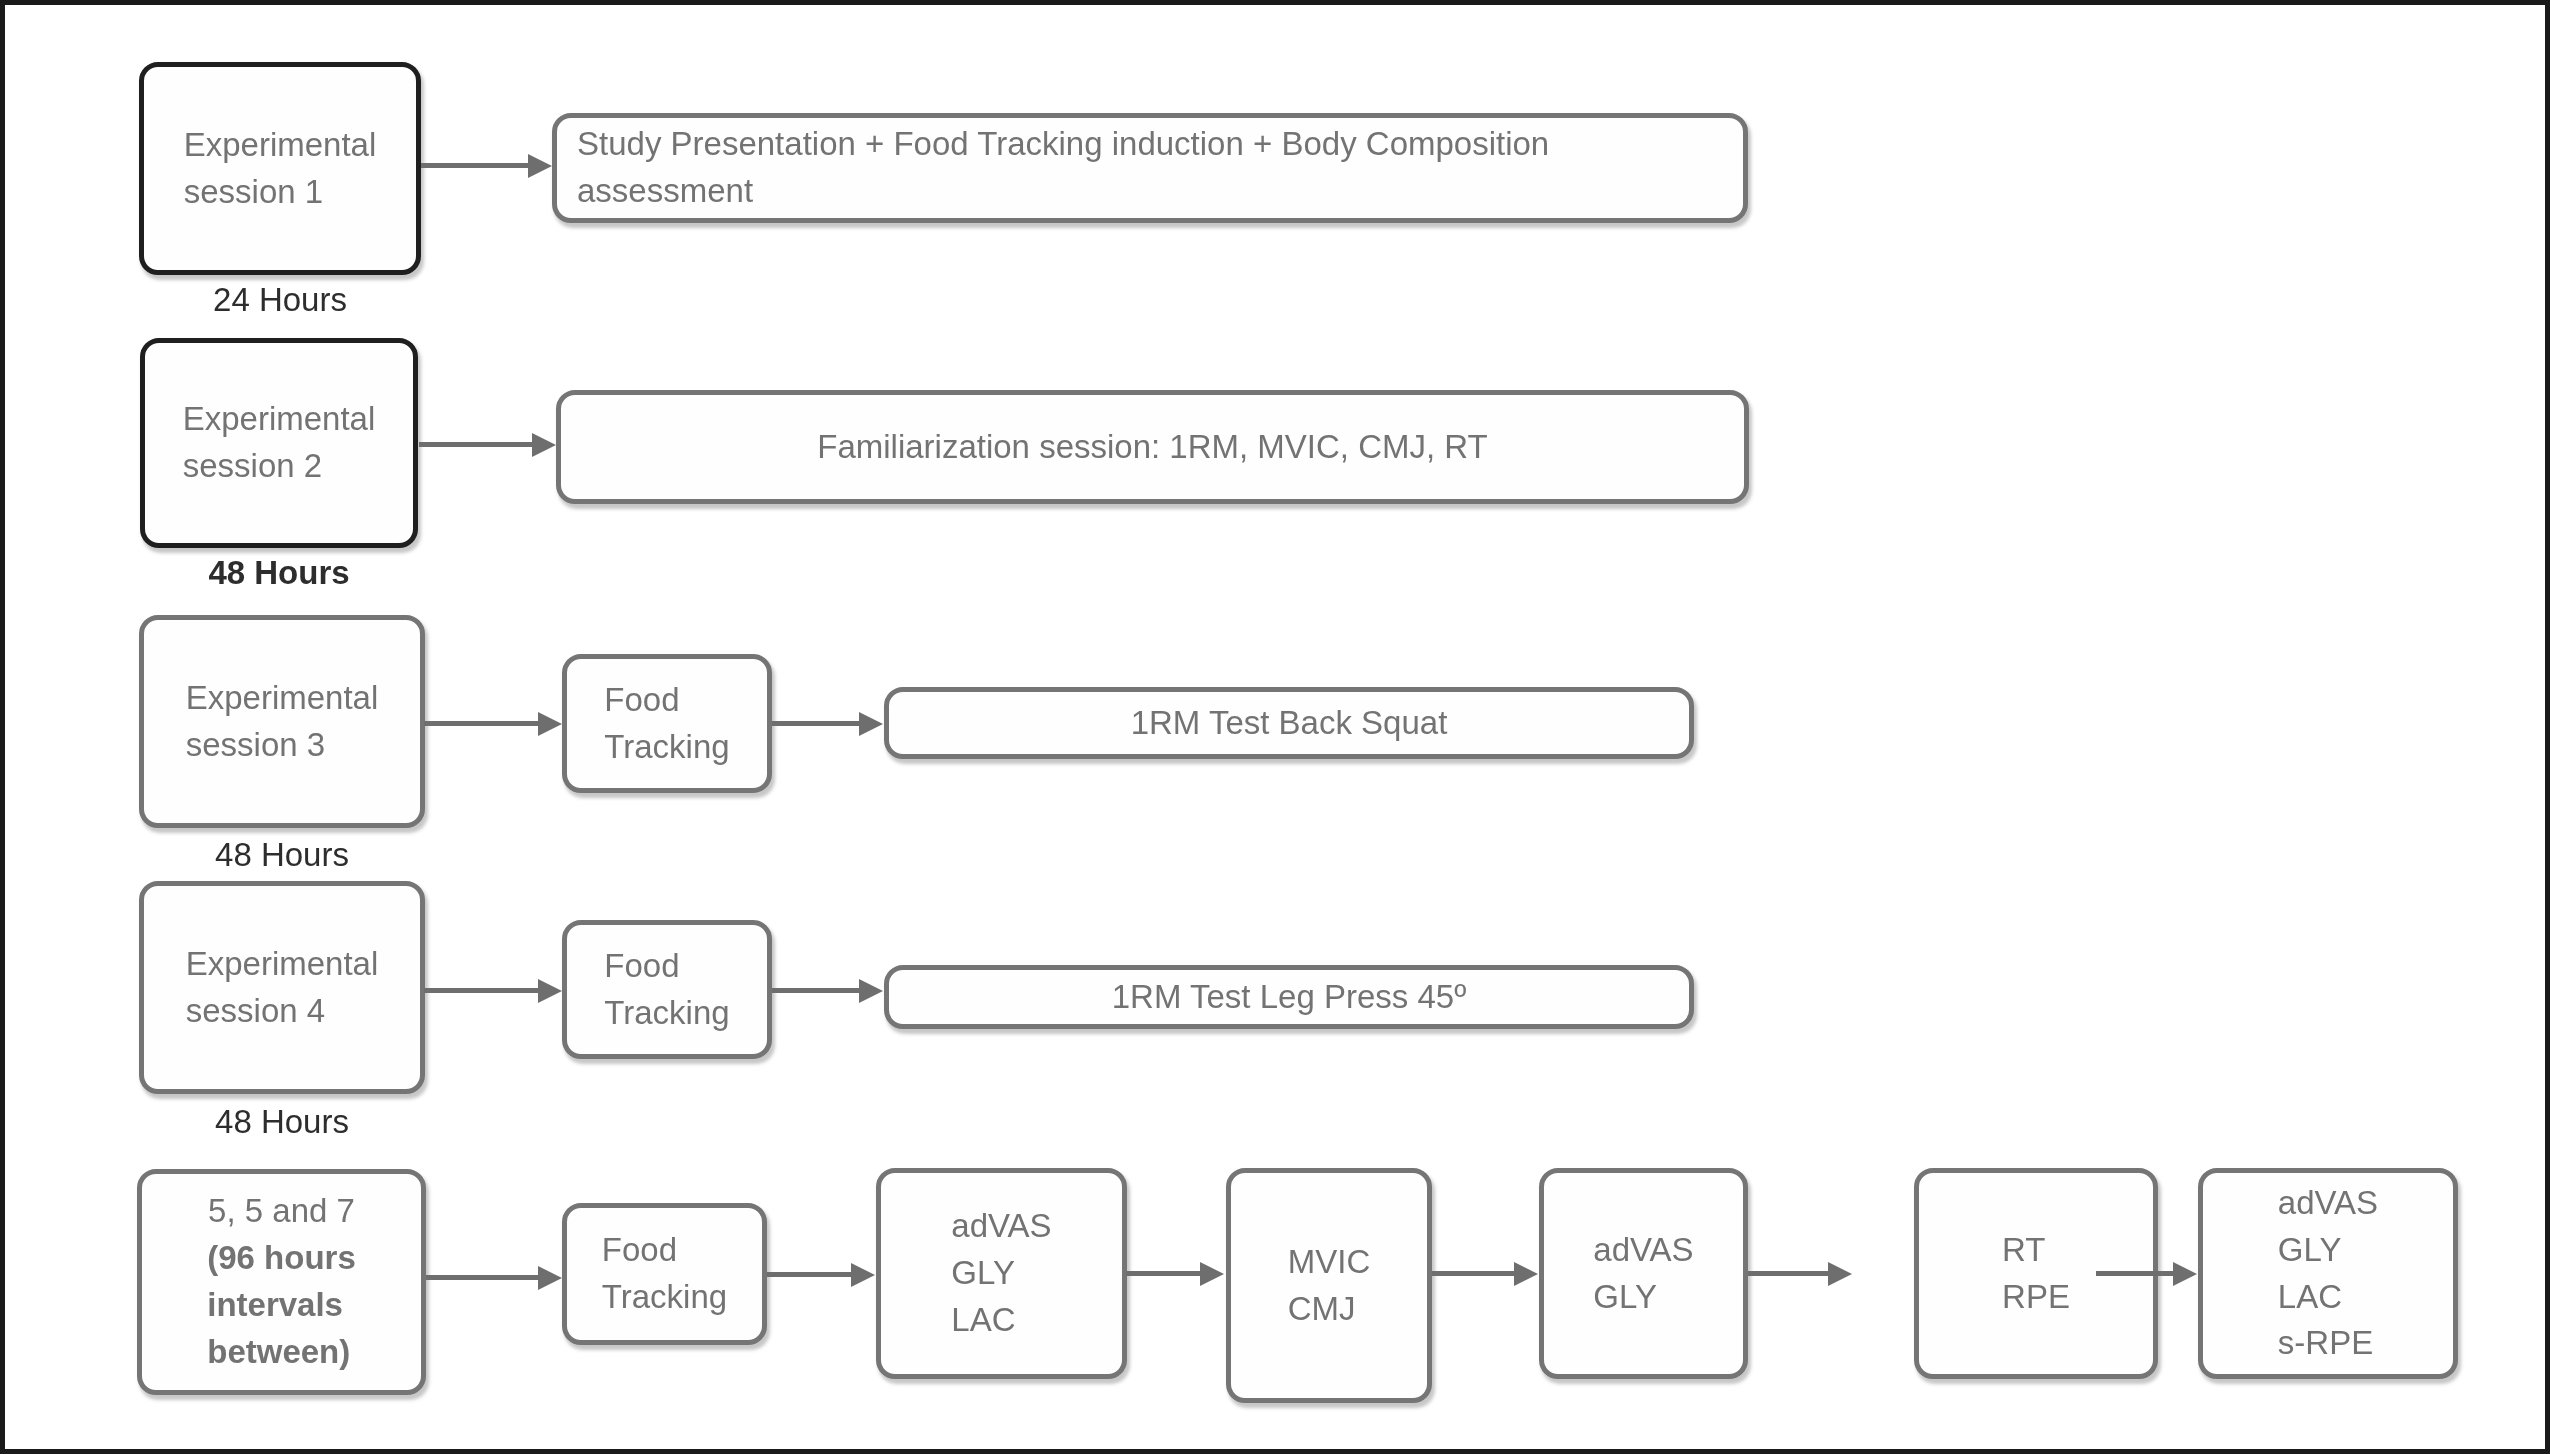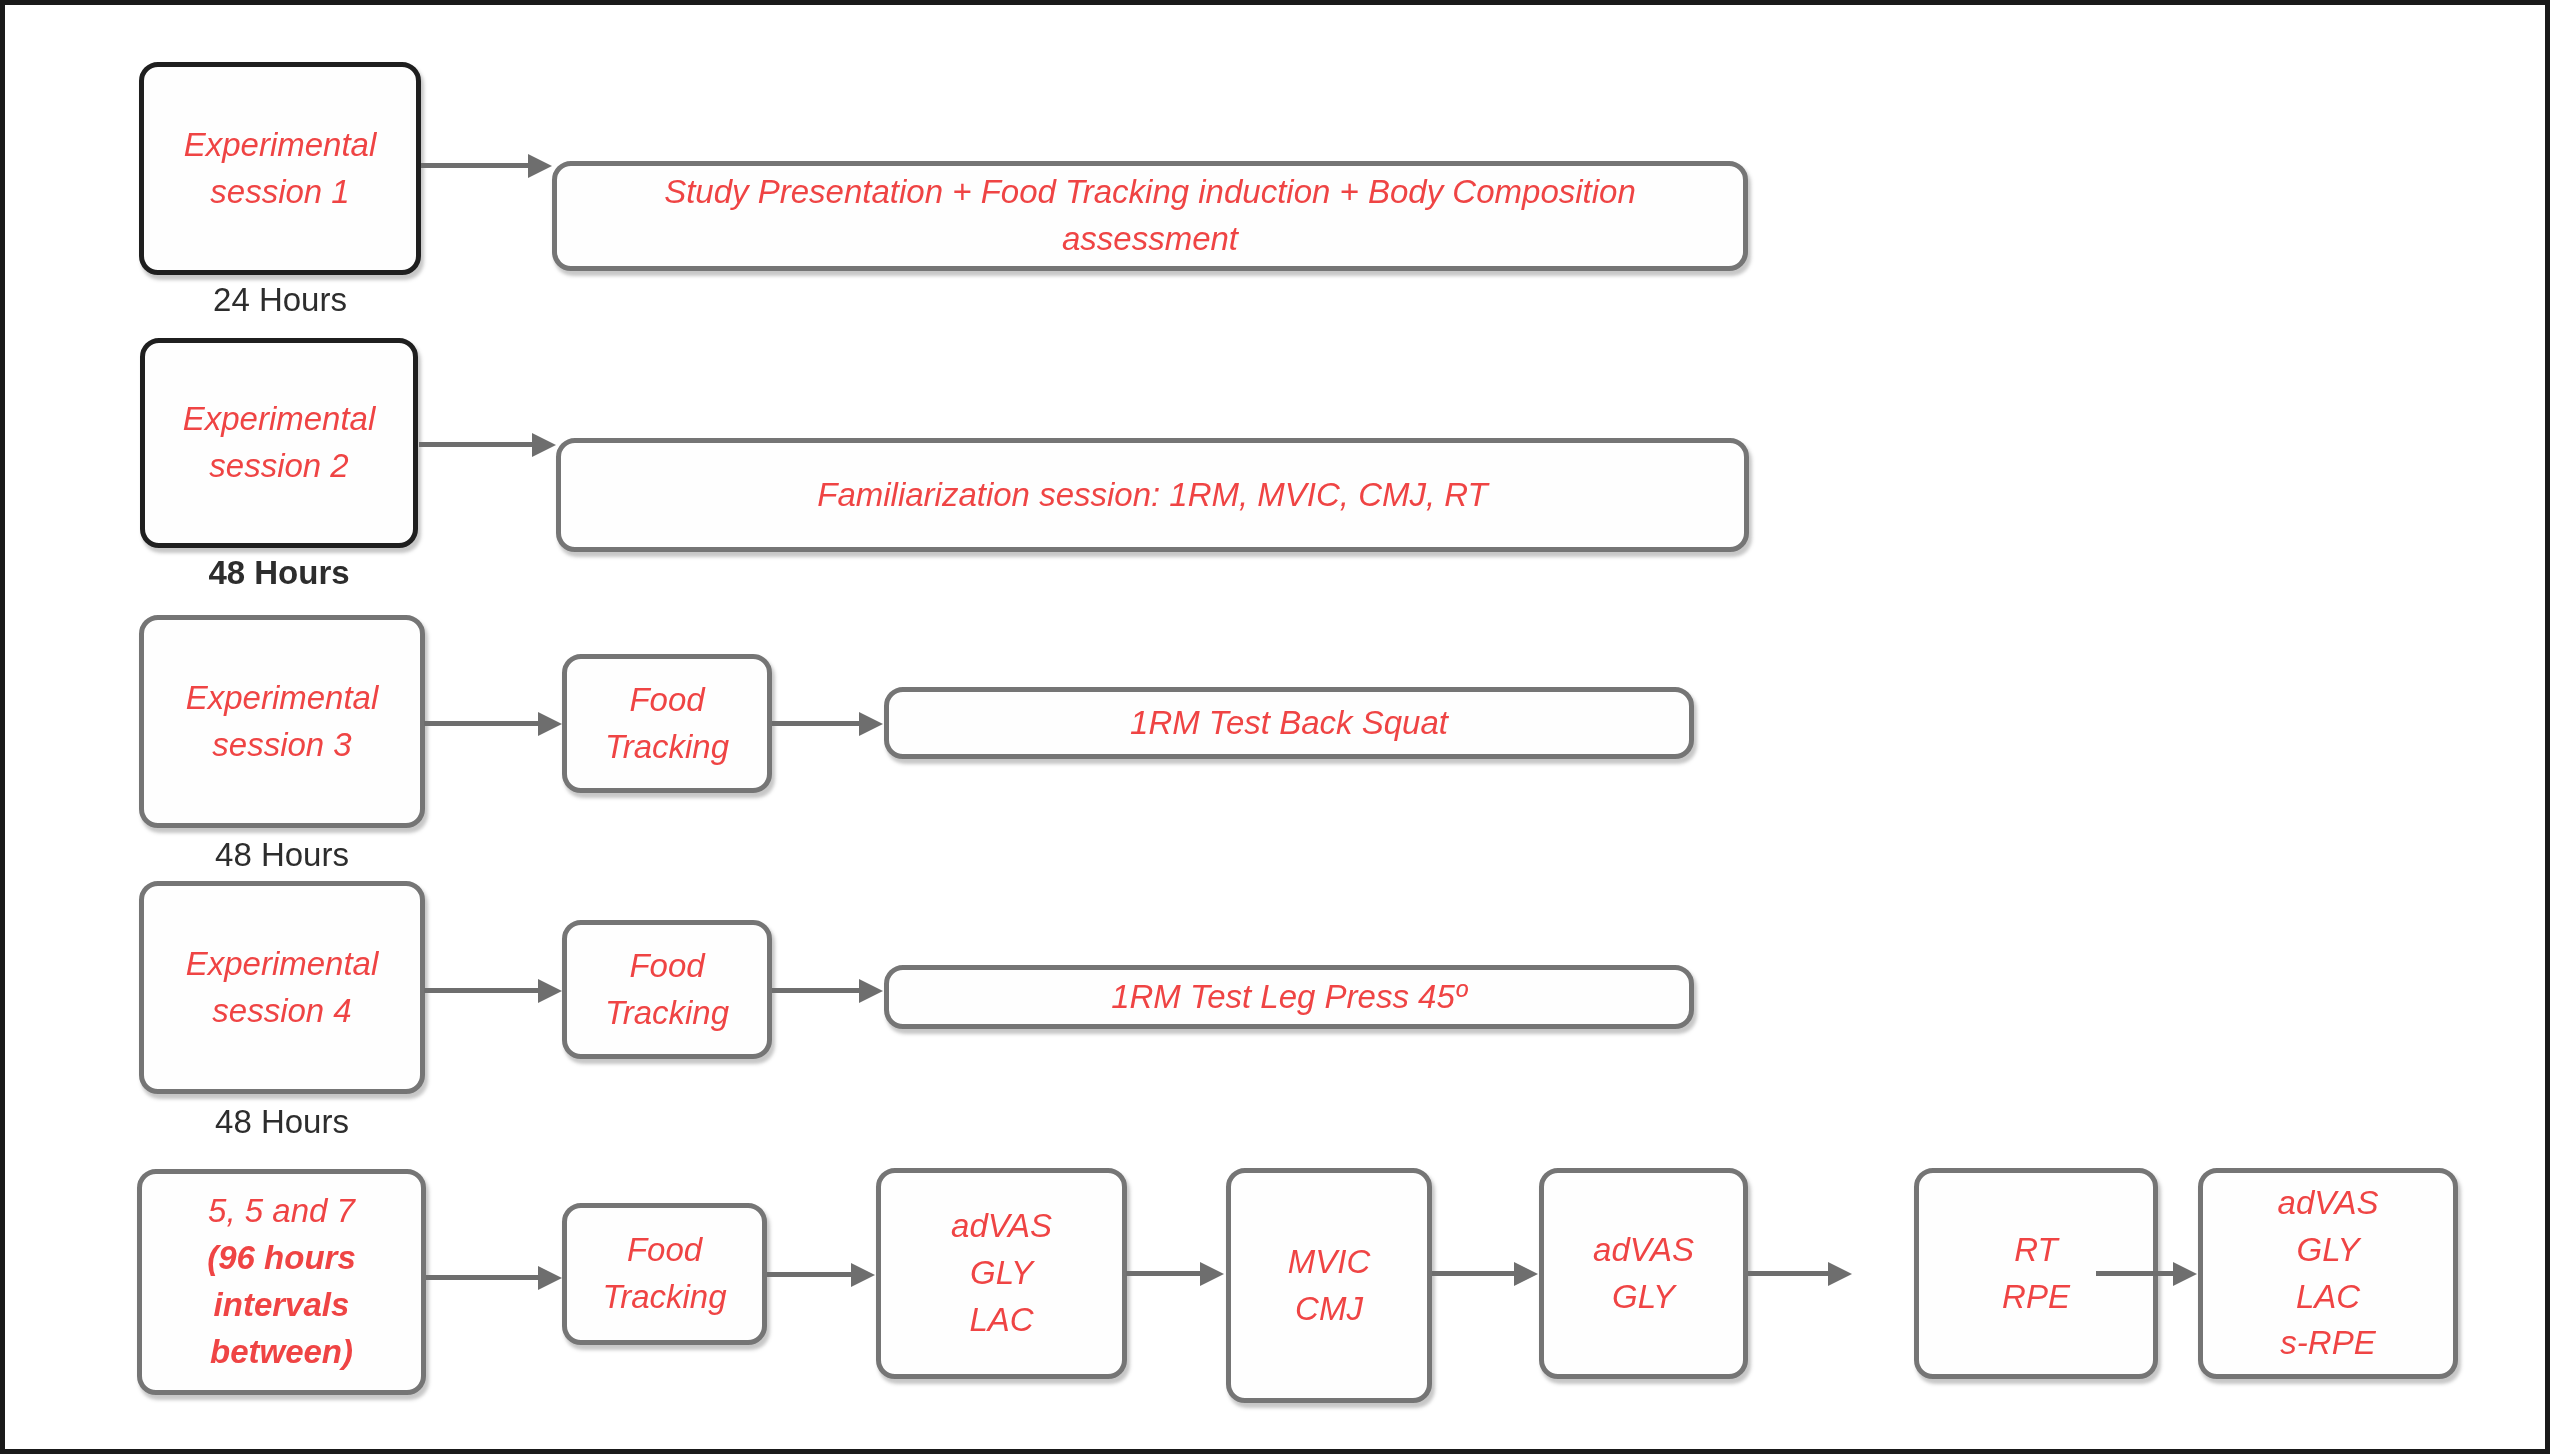--- a/index.html
+++ b/index.html
@@ -15,26 +15,25 @@
   .box{
     position:absolute;
     box-sizing:border-box;
     background:#fefefe;
     border:5px solid #757575;
     border-radius:19px;
     display:flex;
     flex-direction:column;
     align-items:center;
     justify-content:center;
-    text-align:center;
-    color:#ef4444;
+    text-align:left;
+    color:#737373;
     font-size:33px;
     line-height:1.42;
     box-shadow:2.9px 4.3px 3.6px rgba(130,130,130,0.45);
-    font-style:italic;
   }
   .box.dark{border-color:#1f1f1f;border-width:5.8px;}
   .pre{white-space:pre-line;}
   .bold{font-weight:700;}
   .lbl{
     position:absolute;
     color:#2d2d2d;
     font-size:33px;
     text-align:center;
     line-height:1.2;
@@ -48,21 +47,21 @@
     content:"";
     position:absolute;
     right:-24px;
     top:50%;
     transform:translateY(-50%);
     width:0;height:0;
     border-left:24.6px solid #6e6e6e;
     border-top:12.3px solid transparent;
     border-bottom:12.3px solid transparent;
   }
-  .wide{padding:0 40px;margin-top:48px;}
+  .wide{padding:0 20px;}
 </style>
 </head>
 <body>
 
 <div id="canvas">
 
   <div class="box dark pre" style="left:134px;top:57px;width:282px;height:213px;">Experimental
 session 1</div>
   <div class="arrow" style="left:416px;top:158px;width:107px;"></div>
   <div class="box wide" style="left:547px;top:108px;width:1196px;height:110px;">Study Presentation + Food Tracking induction + Body Composition assessment</div>

